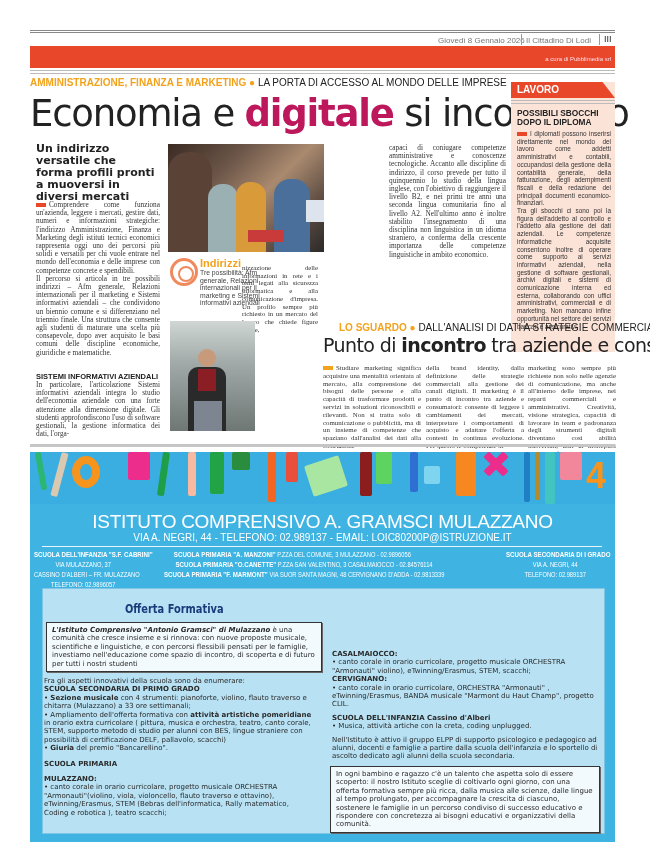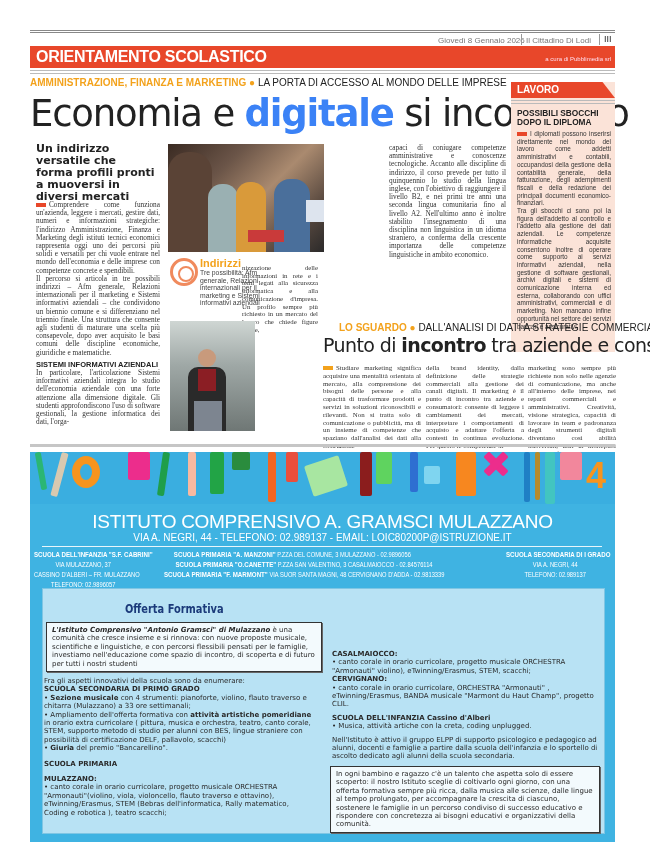--- a/index.html
+++ b/index.html
@@ -8,21 +8,21 @@
 .topline{left:30px;top:30px;width:585px;height:3px;border-top:1px solid #888;border-bottom:1px solid #888}
 .dateline{top:36px;font-size:8px;color:#777;font-family:"Liberation Sans",sans-serif}
 .banner{left:30px;top:46px;width:585px;height:22px;background:#e8472a;color:#fff}
 .banner .t{position:absolute;left:6px;top:2px;font-size:16px;font-weight:bold;font-family:"Liberation Sans",sans-serif;letter-spacing:-0.3px}
 .banner .s{position:absolute;right:4px;top:10px;font-size:6px;font-family:"Liberation Sans",sans-serif;color:#fde}
 .stripes{left:30px;top:70px;width:585px;height:4px;border-top:1px solid #bbb;border-bottom:1px solid #bbb}
 .kicker{left:30px;top:77px;font-size:10px;font-family:"Liberation Sans",sans-serif;white-space:nowrap}
 .kicker b{color:#f3a21c}
 .kicker .dot{color:#f3a21c}
 .headline{left:30px;top:92px;font-size:37px;font-family:"DejaVu Sans",sans-serif;letter-spacing:-1.2px;color:#222;white-space:nowrap}
-.headline b{color:#3b82f6}
+.headline b{color:#be185d}
 .sub{left:36px;top:143px;width:120px;font-size:11px;font-weight:bold;font-family:"DejaVu Sans",sans-serif;line-height:12px;color:#222}
 .body{font-size:7.3px;line-height:8.2px;text-align:justify;color:#333}
 .redmark{display:inline-block;width:10px;height:4px;background:#e8472a;margin-right:3px;vertical-align:middle}
 .orangemark{display:inline-block;width:10px;height:4px;background:#f3a21c;margin-right:3px;vertical-align:middle}
 .secthead{font-family:"Liberation Sans",sans-serif;font-weight:bold;font-size:7.5px;color:#222}
 .photo1{left:168px;top:144px;width:156px;height:108px;background:linear-gradient(135deg,#3a2a22 0%,#6b5548 30%,#aa8a6f 55%,#5a4a40 80%,#2b2a2a 100%);overflow:hidden}
 .photo2{left:170px;top:321px;width:85px;height:110px;background:linear-gradient(180deg,#cfd6d3 0%,#9fa8a6 40%,#6f7775 100%);overflow:hidden}
 .indirizzi-icon{left:170px;top:258px;width:28px;height:28px;border:3px solid #f08a5d;border-radius:50%}
 .indirizzi-icon::after{content:"";position:absolute;left:5px;top:5px;width:12px;height:12px;border:2px solid #f08a5d;border-radius:50%}
 .ind-title{left:200px;top:257px;font-size:11px;font-weight:bold;color:#f3a21c;font-family:"Liberation Sans",sans-serif}
@@ -54,37 +54,36 @@
 <body>
 
 <div class="abs topline"></div>
 <div class="abs dateline" style="left:438px">Giovedì 8 Gennaio 2026</div>
 <div class="abs" style="left:521px;top:34px;width:1px;height:11px;background:#999"></div>
 <div class="abs dateline" style="left:526px">Il Cittadino Di Lodi</div>
 <div class="abs" style="left:599px;top:34px;width:1px;height:11px;background:#999"></div>
 <div class="abs" style="left:604px;top:34px;font-size:9px;font-weight:normal;font-family:'Liberation Sans',sans-serif">III</div>
 
 <div class="abs banner">
-  <span class="t">ORIENTAMENTO SCOLASTICO</span>
   <span class="s">a cura di Pubblimedia srl</span>
 </div>
 <div class="abs stripes"></div>
 
 <div class="abs kicker">
   <b>AMMINISTRAZIONE, FINANZA E MARKETING</b>
   <span class="dot">●</span>
   <span>LA PORTA DI ACCESSO AL MONDO DELLE IMPRESE</span>
 </div>
 <div class="abs headline"><span>Economia e </span><b>digitale</b><span> si incontrano</span></div>
 <div class="abs sub">Un indirizzo versatile che forma profili pronti a muoversi in diversi mercati</div>
 
 <div class="abs body" style="left:36px;top:201px;width:124px">
   <span class="redmark"></span><span>Comprendere come funziona un'azienda, leggere i mercati, gestire dati, numeri e informazioni strategiche: l'indirizzo Amministrazione, Finanza e Marketing degli istituti tecnici economici rappresenta oggi uno dei percorsi più solidi e versatili per chi vuole entrare nel mondo dell'economia e delle imprese con competenze concrete e spendibili.</span><br>
   <span>Il percorso si articola in tre possibili indirizzi – Afm generale, Relazioni internazionali per il marketing e Sistemi informativi aziendali – che condividono un biennio comune e si differenziano nel triennio finale. Una struttura che consente agli studenti di maturare una scelta più consapevole, dopo aver acquisito le basi comuni delle discipline economiche, giuridiche e matematiche.</span>
-  <div class="secthead" style="margin-top:4px">SISTEMI INFORMATIVI AZIENDALI</div>
+  <div class="secthead" style="margin-top:16px">SISTEMI INFORMATIVI AZIENDALI</div>
   <span>In particolare, l'articolazione Sistemi informativi aziendali integra lo studio dell'economia aziendale con una forte attenzione alla dimensione digitale. Gli studenti approfondiscono l'uso di software gestionali, la gestione informatica dei dati, l'orga-</span>
 </div>
 
 <div class="abs photo1">
   <div style="position:absolute;left:0;top:8px;width:44px;height:100px;background:#5a4336;border-radius:20px 20px 0 0"></div>
   <div style="position:absolute;left:40px;top:40px;width:30px;height:68px;background:#9ab0b2;border-radius:14px 14px 0 0"></div>
   <div style="position:absolute;left:68px;top:38px;width:30px;height:70px;background:#d99a3a;border-radius:14px 14px 0 0"></div>
   <div style="position:absolute;left:106px;top:35px;width:36px;height:73px;background:#4a6f9b;border-radius:16px 16px 0 0"></div>
   <div style="position:absolute;left:138px;top:56px;width:18px;height:22px;background:#dde4ee"></div>
   <div style="position:absolute;left:80px;top:86px;width:36px;height:12px;background:#c93a3a"></div>

